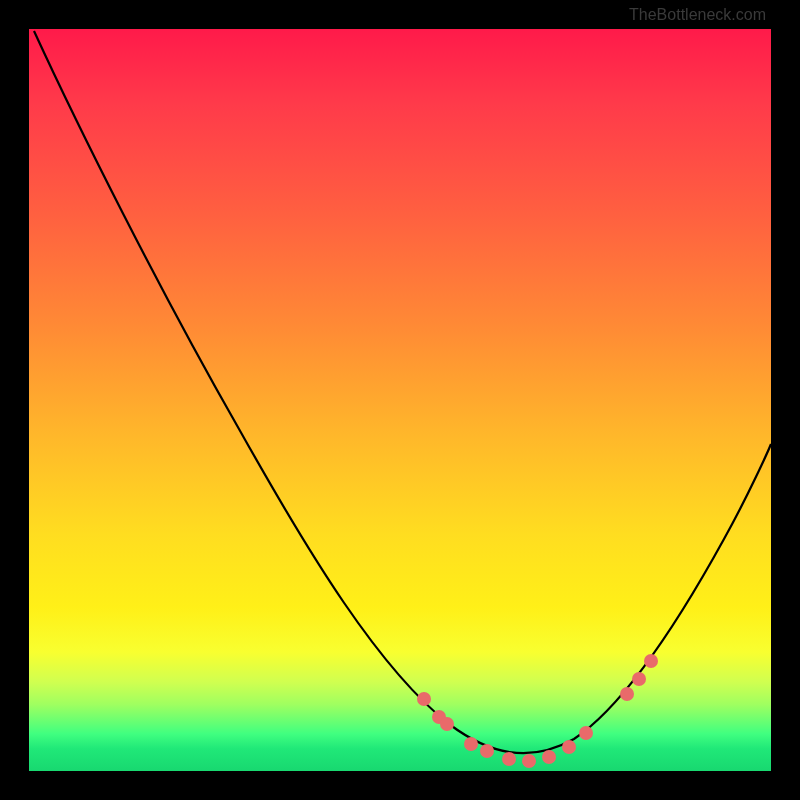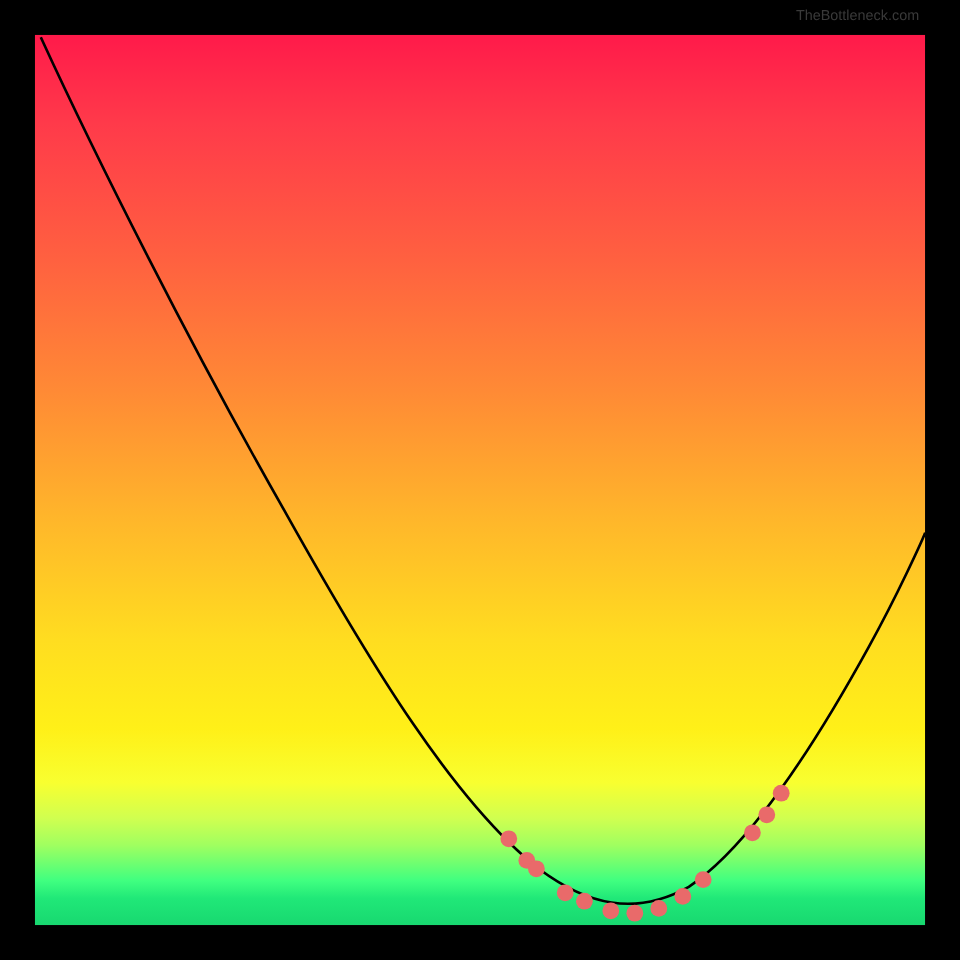--- a/index.html
+++ b/index.html
@@ -39,21 +39,21 @@
       #70ff70 93%,
       #40ff80 95%,
       #20e878 97%,
       #18d870 100%);
   }
   .watermark {
     position: absolute;
     top: 6px;
     right: 34px;
     color: #3a3a3a;
-    font-size: 12px;
+    font-size: 16px;
     font-weight: 500;
     z-index: 10;
     font-family: Arial, sans-serif;
   }
   svg.overlay {
     position: absolute;
     left: 0;
     top: 0;
     width: 100%;
     height: 100%;

